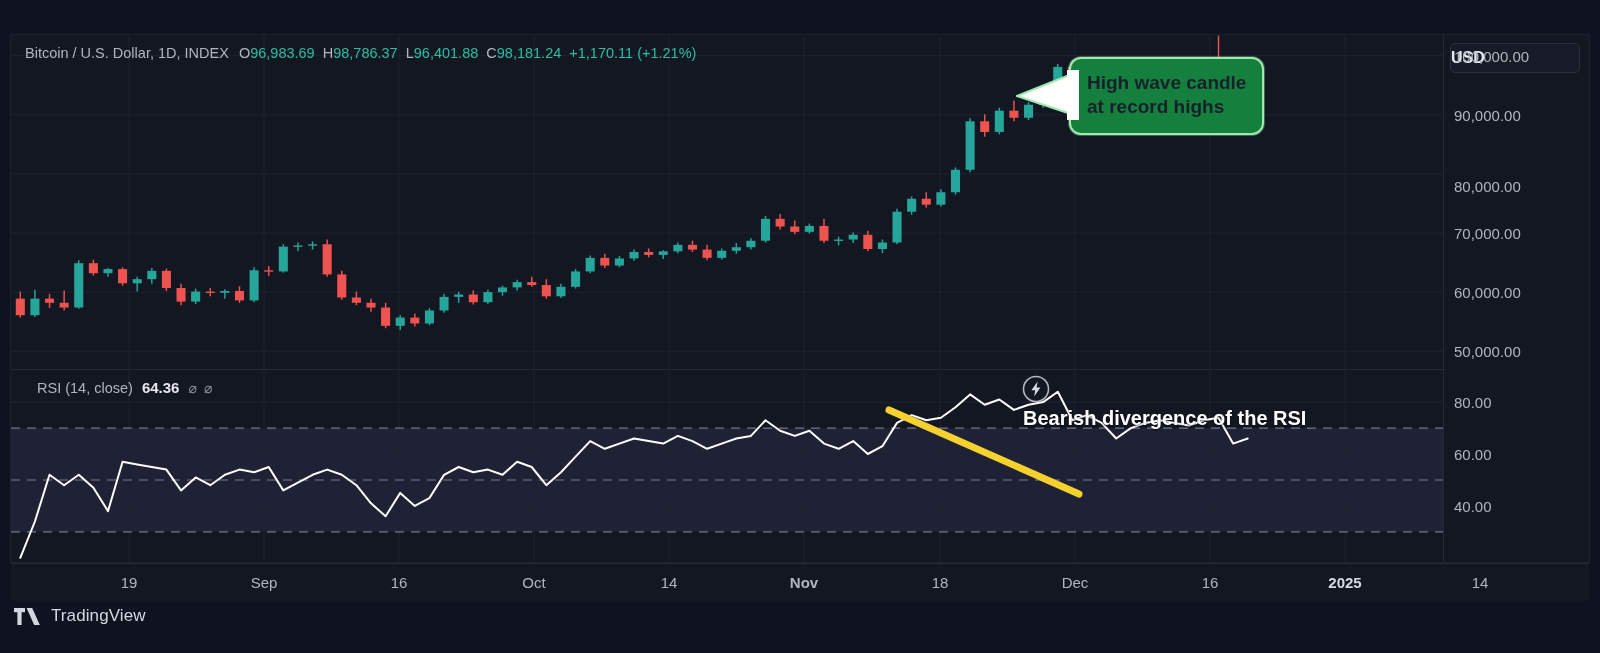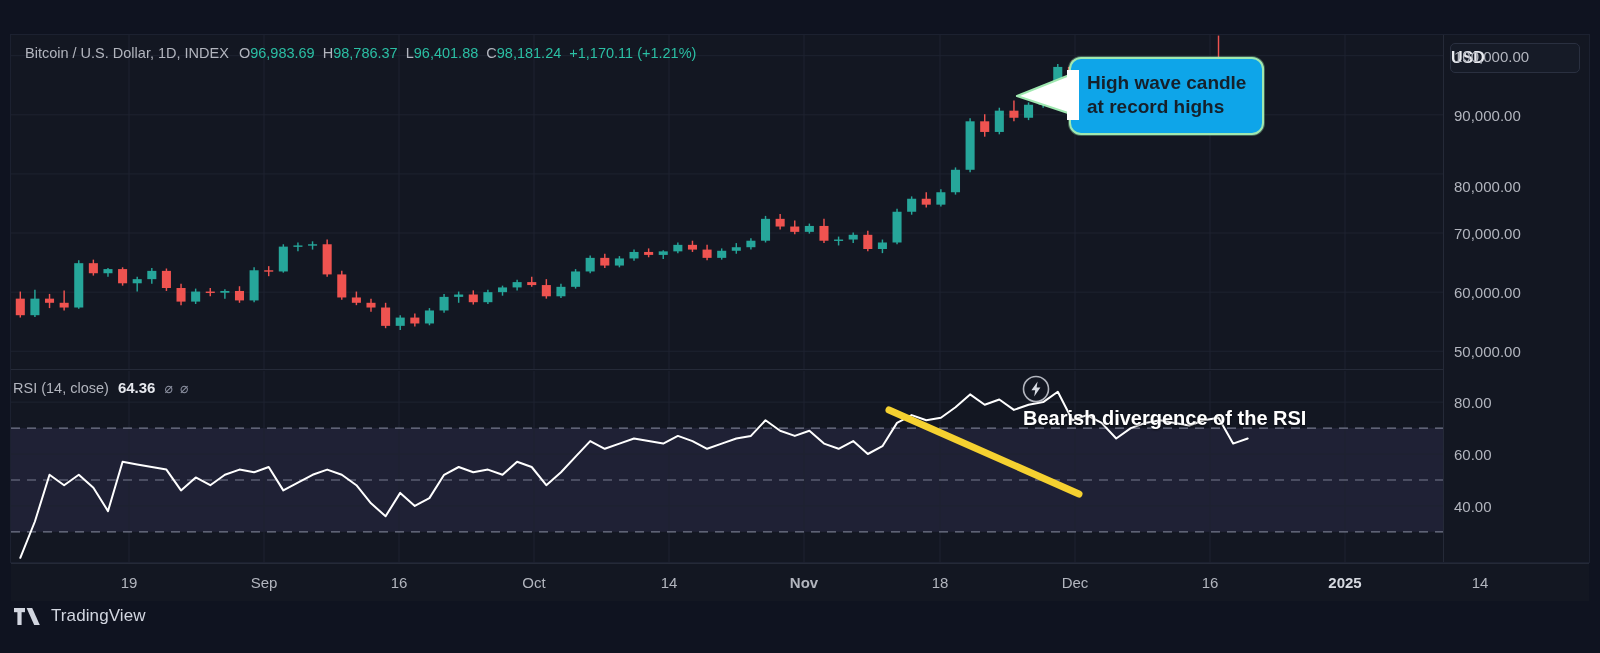--- a/index.html
+++ b/index.html
@@ -35,21 +35,21 @@
   .pane-divider{ position:absolute; left:0; top:334px; width:1432px; height:1px; background:#252a38; }
 
   .grid-svg, .plot-svg { position:absolute; left:0; top:0; width:100%; height:100%; }
 
   
   .legend {
     position: absolute; display: flex; align-items: baseline;
     white-space: nowrap; font-size: 14.5px; pointer-events: none;
   }
   .legend-main { left: 14px; top: 10px; }
-  .legend-rsi  { left: 2px; top: 8px; }
+  .legend-rsi  { left: 26px; top: 8px; }
   .sym  { color:#b2b5be; margin-right:10px; }
   .ohlc { color:#b2b5be; margin-right:8px; }
   .ohlc b { font-weight: normal; color:#b2b5be; }
   .ohlc .v { color:#2bbfa4; }
   .chg  { color:#2bbfa4; }
   .rsi-title { color:#b2b5be; margin-right:9px; }
   .rsi-val   { color:#e6e8ee; font-weight:bold; margin-right:9px; font-size:15px; }
   .rsi-null  { color:#8b90a0; margin-right:7px; font-size:14px; }
 
   
@@ -74,21 +74,21 @@
     border-top:1px solid #252a38; background:#131722;
   }
   .time-tick {
     position:absolute; top:10px; font-size:15px; color:#b2b5be;
     transform: translateX(-50%); white-space:nowrap;
   }
   .time-tick.bold { font-weight:bold; color:#d6d9e0; }
 
   
   .callout {
-    position:absolute; background:#0ea5e9; border-radius:12px;
+    position:absolute; background:#15803d; border-radius:12px;
     border:2px solid #9fe8b0;
     padding:12px 16px 13px 16px;
     box-shadow:0 0 0 1px rgba(160,230,176,.35);
   }
   .callout-line { color:#16202b; font-size:19px; font-weight:bold; line-height:1.28; white-space:nowrap; }
 
   .divergence-label {
     position:absolute; color:#ffffff; font-size:20px; font-weight:bold;
     white-space:nowrap; text-shadow:0 1px 2px rgba(0,0,0,.6);
   }

